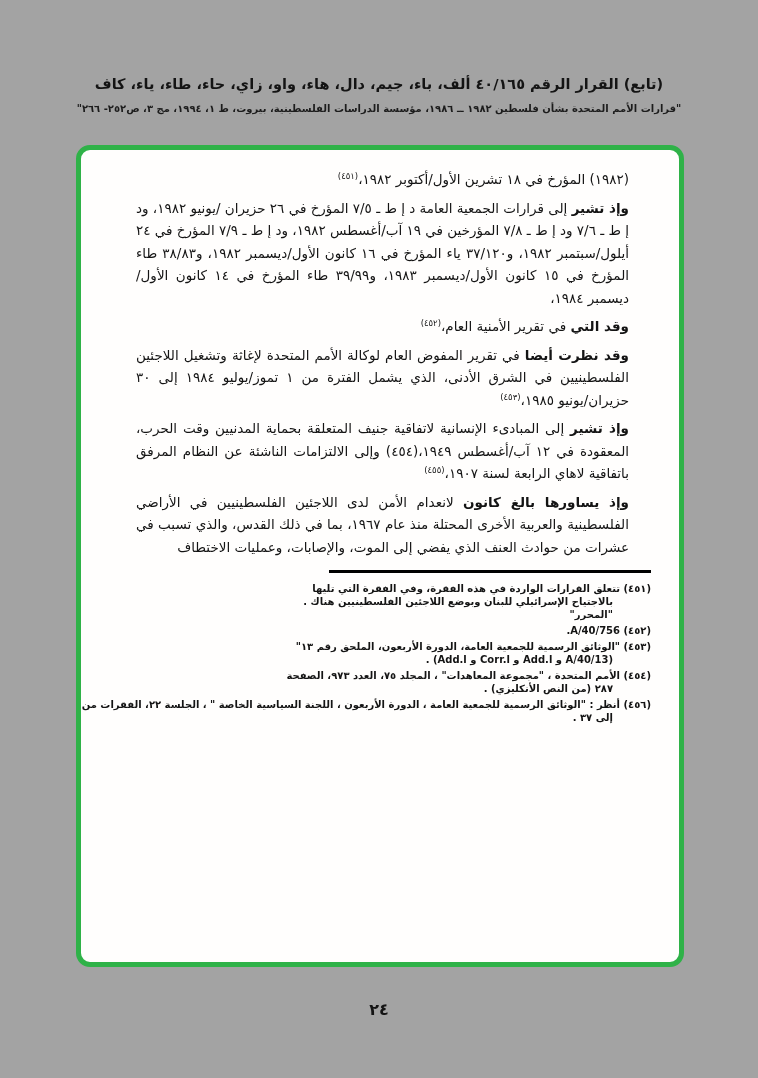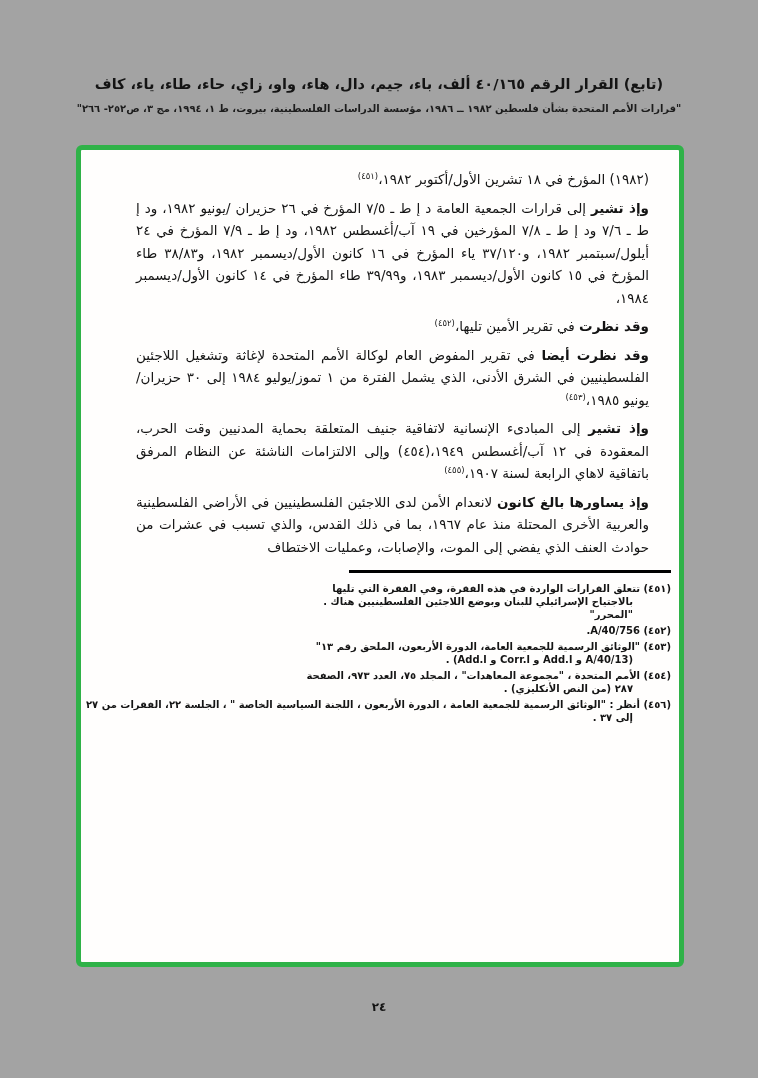--- a/index.html
+++ b/index.html
@@ -16,23 +16,23 @@
   .header { position: absolute; top: 76px; left: 0; right: 0; text-align: center; direction: rtl; }
   .header-line1 { font-size: 14.5px; font-weight: bold; letter-spacing: 0.2px; }
   .header-line2 { margin-top: 11px; font-size: 10px; font-weight: bold; color: #1c1c1c; }
 
   .green-box {
     position: absolute;
     left: 76px; top: 145px;
     width: 608px; height: 822px;
     box-sizing: border-box;
     border: 5px solid var(--green, #2fb248);
-    border-radius: 6px;
+    border-radius: 14px;
     background: #fffefd;
-    padding: 18px 30px 0 55px;
+    padding: 18px 50px 0 55px;
     overflow: hidden;
   }
 
   .body-text { direction: rtl; text-align: justify; font-size: 13.5px; line-height: 22.5px; }
   .body-text p { margin: 0 0 6px 0; }
   .lead { font-weight: bold; }
   sup.note { font-size: 8.5px; line-height: 0; vertical-align: super; }
 
   .fn-sep {
     height: 3px; width: 322px;
@@ -51,39 +51,39 @@
     font-weight: bold;
   }
   .footnote .fn-text[dir="ltr"] { font-weight: normal; unicode-bidi: isolate; }
   .footnote.wide { width: 558px; }
   .fn-marker { font-weight: bold; }
 
   .page-number {
     position: absolute;
     top: 1000px; left: 0; right: 0;
     text-align: center;
-    font-size: 12px; font-weight: bold;
+    font-size: 16px; font-weight: bold;
     direction: rtl;
   }
 </style>
 </head>
 <body>
 
 <div class="page">
 
   <div class="header">
     <div class="header-line1">(تابع) القرار الرقم ٤٠/١٦٥ ألف، باء، جيم، دال، هاء، واو، زاي، حاء، طاء، ياء، كاف</div>
     <div class="header-line2">"قرارات الأمم المتحدة بشأن فلسطين ١٩٨٢ ــ ١٩٨٦، مؤسسة الدراسات الفلسطينية، بيروت، ط ١، ١٩٩٤، مج ٣، ص٢٥٢- ٢٦٦"</div>
   </div>
 
   <div class="green-box">
     <div class="body-text" dir="rtl">
       <p><strong class="lead"></strong><span>(١٩٨٢) المؤرخ في ١٨ تشرين الأول/أكتوبر ١٩٨٢،</span><sup class="note">(٤٥١)</sup></p>
       <p><strong class="lead">وإذ تشير</strong><span> إلى قرارات الجمعية العامة د إ ط ـ ٧/٥ المؤرخ في ٢٦ حزيران /يونيو ١٩٨٢، ود إ ط ـ ٧/٦ ود إ ط ـ ٧/٨ المؤرخين في ١٩ آب/أغسطس ١٩٨٢، ود إ ط ـ ٧/٩ المؤرخ في ٢٤ أيلول/سبتمبر ١٩٨٢، و٣٧/١٢٠ ياء المؤرخ في ١٦ كانون الأول/ديسمبر ١٩٨٢، و٣٨/٨٣ طاء المؤرخ في ١٥ كانون الأول/ديسمبر ١٩٨٣، و٣٩/٩٩ طاء المؤرخ في ١٤ كانون الأول/ديسمبر ١٩٨٤،</span><sup class="note"></sup></p>
-      <p><strong class="lead">وقد نظرت</strong><span> في تقرير الأمين تليها،</span><sup class="note">(٤٥٢)</sup></p>
+      <p><strong class="lead">وقد التي</strong><span> في تقرير الأمنية العام،</span><sup class="note">(٤٥٢)</sup></p>
       <p><strong class="lead">وقد نظرت أيضا</strong><span> في تقرير المفوض العام لوكالة الأمم المتحدة لإغاثة وتشغيل اللاجئين الفلسطينيين في الشرق الأدنى، الذي يشمل الفترة من ١ تموز/يوليو ١٩٨٤ إلى ٣٠ حزيران/يونيو ١٩٨٥،</span><sup class="note">(٤٥٣)</sup></p>
       <p><strong class="lead">وإذ تشير</strong><span> إلى المبادىء الإنسانية لاتفاقية جنيف المتعلقة بحماية المدنيين وقت الحرب، المعقودة في ١٢ آب/أغسطس ١٩٤٩،(٤٥٤) وإلى الالتزامات الناشئة عن النظام المرفق باتفاقية لاهاي الرابعة لسنة ١٩٠٧،</span><sup class="note">(٤٥٥)</sup></p>
       <p><strong class="lead">وإذ يساورها بالغ كانون</strong><span> لانعدام الأمن لدى اللاجئين الفلسطينيين في الأراضي الفلسطينية والعربية الأخرى المحتلة منذ عام ١٩٦٧، بما في ذلك القدس، والذي تسبب في عشرات من حوادث العنف الذي يفضي إلى الموت، والإصابات، وعمليات الاختطاف</span><sup class="note"></sup></p>
     </div>
 
     <div class="fn-sep"></div>
 
     <div class="footnotes">
       <div class="footnote"><span class="fn-marker">(٤٥١)</span> <span class="fn-text" dir="rtl">تتعلق القرارات الواردة في هذه الفقرة، وفي الفقرة التي تليها بالاجتياح الإسرائيلي للبنان وبوضع اللاجئين الفلسطينيين هناك . "المحرر"</span></div>
       <div class="footnote"><span class="fn-marker">(٤٥٢)</span> <span class="fn-text" dir="rtl">A/40/756.</span></div>

